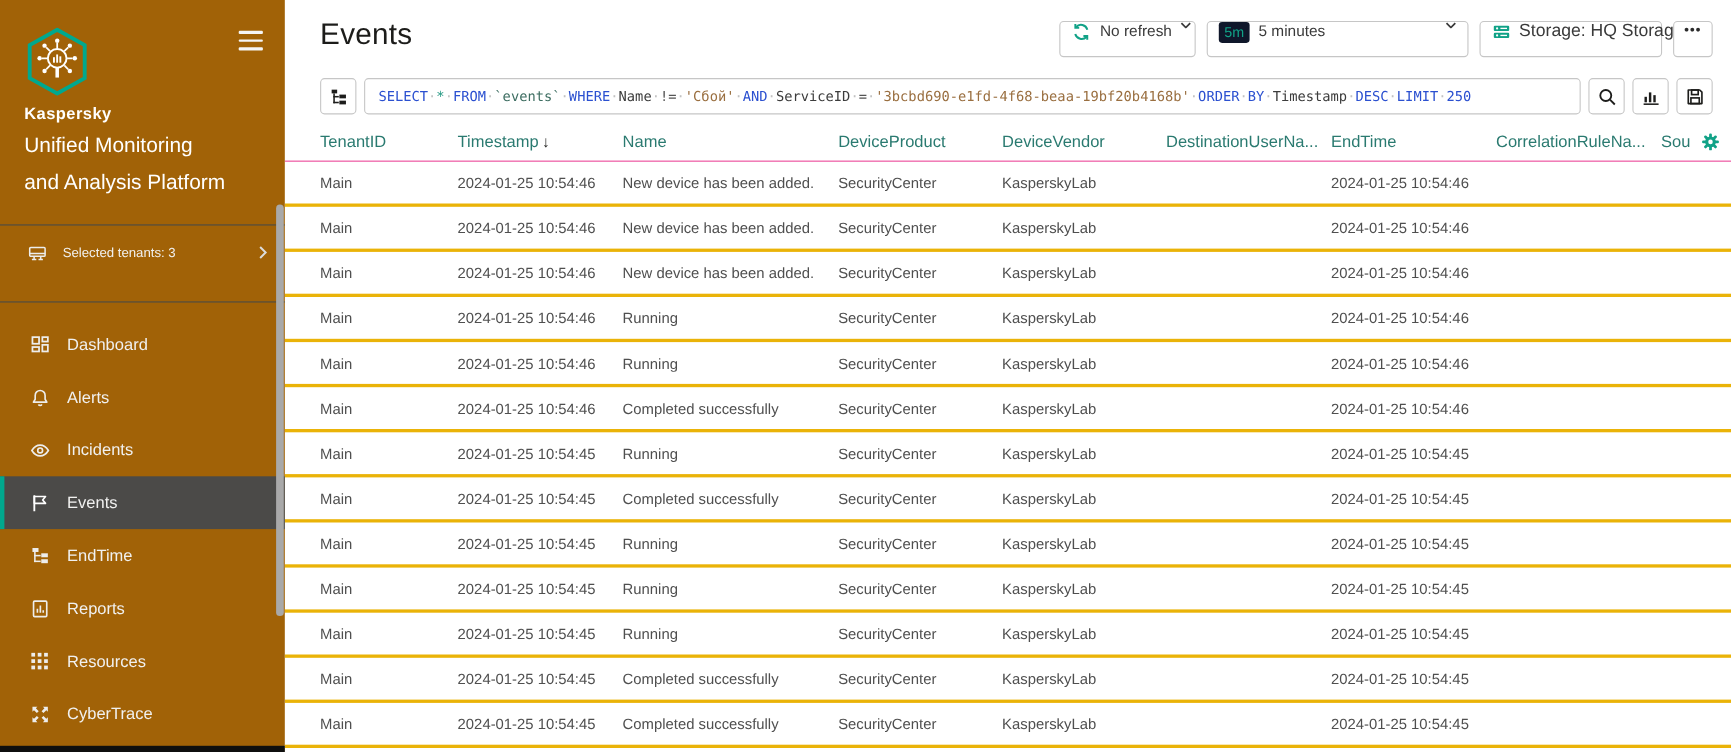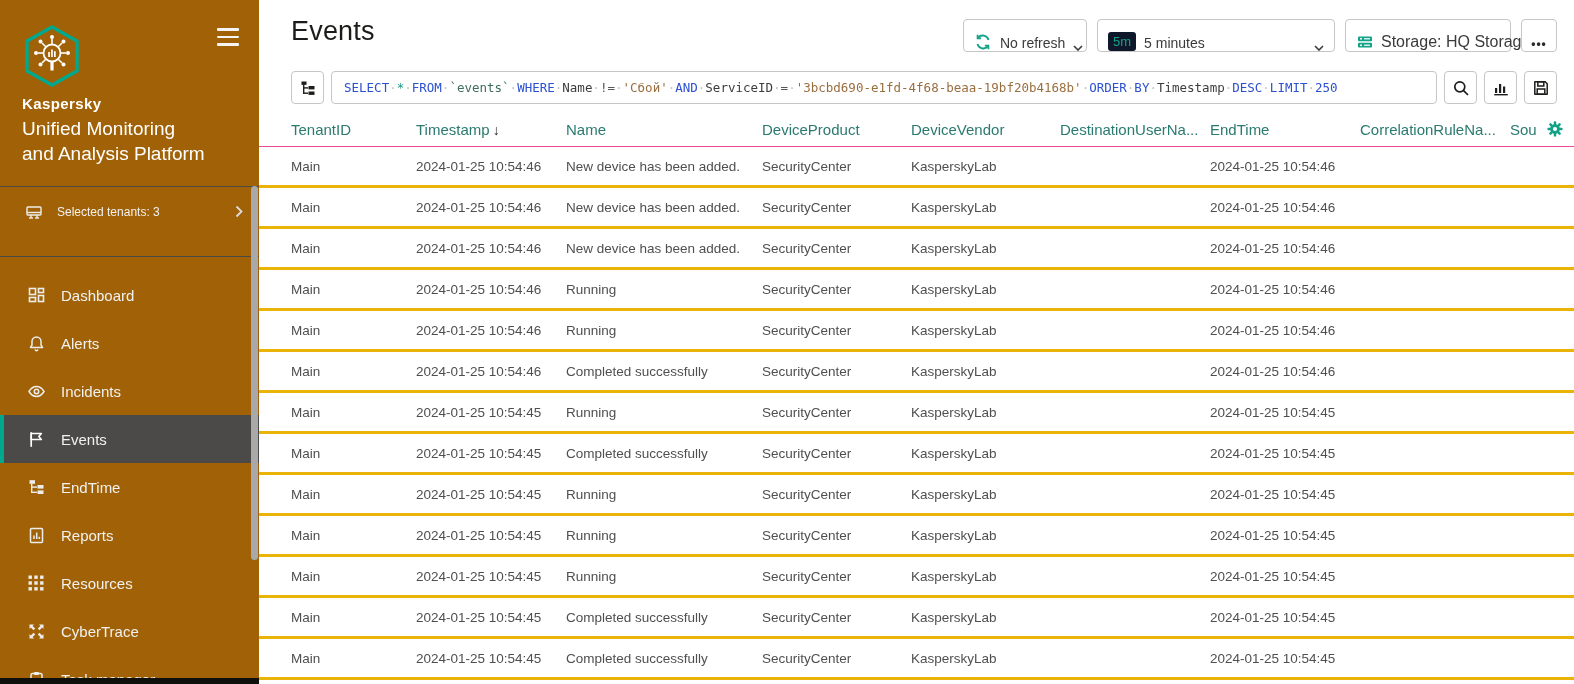--- a/index.html
+++ b/index.html
@@ -6,37 +6,37 @@
   html,body { width:1574px; height:684px; overflow:hidden; background:#fff;
               font-family:"Liberation Sans", sans-serif; }
   .app { position:relative; width:1574px; height:684px; display:flex; }
 
   
   .sidebar { position:relative; width:259px; height:684px; background:#a16207; flex:0 0 259px; color:#f1f1f0; }
   .sb-top { position:relative; padding:25px 22px 0 22px; height:87px; }
   .hamburger { position:absolute; right:20px; top:28px; width:22px; height:18px; cursor:pointer; display:flex; flex-direction:column; justify-content:space-between; }
   .hamburger i { display:block; height:2.6px; background:#f5f5f5; border-radius:1px; }
   .brand { padding:8px 22px 0 22px; font-size:15px; font-weight:700; letter-spacing:.4px; color:#fff; }
-  .product { padding:4px 30px 0 22px; font-size:19px; line-height:25px; color:#fff; width:240px; }
+  .product { padding:4px 30px 0 22px; font-size:19px; line-height:34px; color:#fff; width:240px; }
   .sb-divider { border-top:1px solid #4a4a47; margin-top:20px; }
   .tenants { height:49px; display:flex; align-items:center; gap:13px; padding-left:24px; font-size:12px; cursor:pointer; }
   .tenants-chev { margin-left:auto; margin-right:16px; display:flex; }
   nav { display:block; margin-top:14px; }
   .nav-item { height:48px; display:flex; align-items:center; gap:15px; padding-left:26px; font-size:15px; color:#f1f1f0; cursor:pointer; }
   .nav-item.active { background:#4b4a48; border-left:4px solid #00a88e; padding-left:22px; }
   .nav-icon { width:20px; height:20px; display:flex; align-items:center; justify-content:center; flex:0 0 20px; }
   .sb-scrollbar { position:absolute; top:186px; right:1px; width:7px; height:374px; background:#a9a9a9; border-radius:4px; }
   .sb-bottom-strip { position:absolute; left:0; bottom:0; width:100%; height:6px; background:#0f0f0e; }
 
   
   .main { position:relative; flex:1; height:684px; background:#fff; overflow:hidden; }
   .topbar { position:relative; height:62px; }
   .page-title { padding:16px 0 0 32px; font-size:27px; font-weight:400; color:#1c1c1a; letter-spacing:.2px; }
   .controls { position:absolute; right:17px; top:19px; display:flex; gap:10px; }
-  .ctl { display:flex; align-items:flex-end; gap:8px; height:33px; background:#fff; border:1px solid #c6c6c6; border-radius:4px; padding:0 10px; font-size:14px; color:#3a3a3a; cursor:pointer; font-family:"Liberation Sans", sans-serif; white-space:nowrap; }
+  .ctl { display:flex; align-items:flex-start; gap:8px; height:33px; background:#fff; border:1px solid #c6c6c6; border-radius:4px; padding:0 10px; font-size:14px; color:#3a3a3a; cursor:pointer; font-family:"Liberation Sans", sans-serif; white-space:nowrap; }
   .ctl.refresh { width:124px; }
   .ctl.period { width:238px; }
   .ctl.period .chev { margin-left:auto; }
   .ctl.storage { width:166px; font-size:16px; gap:7px; }
   .ctl.more { width:36px; justify-content:center; font-weight:700; letter-spacing:1px; font-size:12px; color:#2b2b2b; }
   .badge { background:#0f172a; color:#11a287; font-size:13px; padding:2px 5px; border-radius:3px; }
   .chev { display:flex; }
 
   .query-row { display:flex; gap:7px; margin:9px 17px 0 32px; height:33px; }
   .sq-btn { width:33px; height:33px; flex:0 0 33px; background:#fff; border:1px solid #c6c6c6; border-radius:4px; display:flex; align-items:center; justify-content:center; cursor:pointer; }

